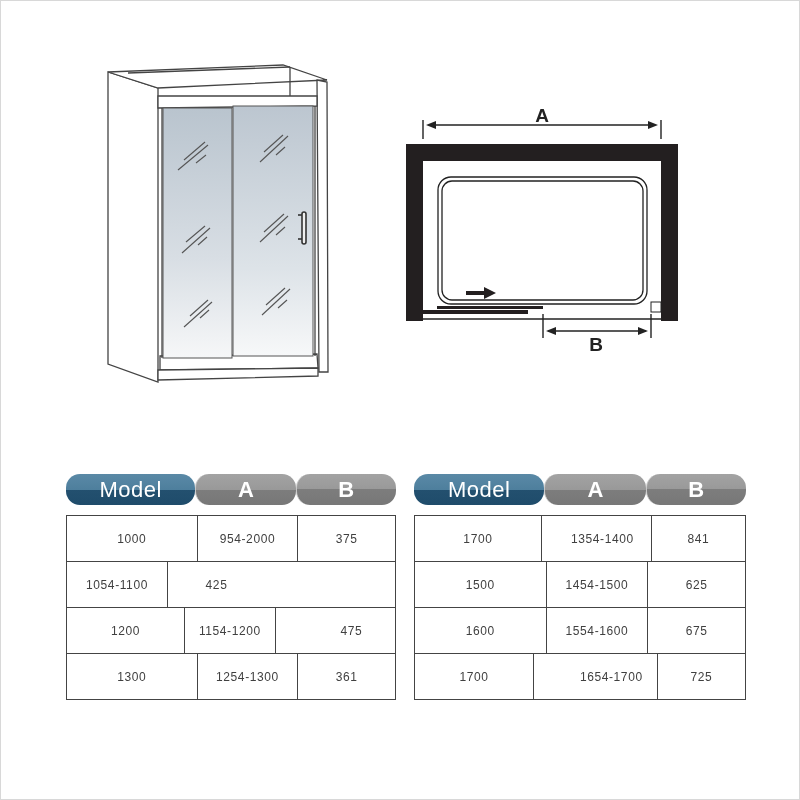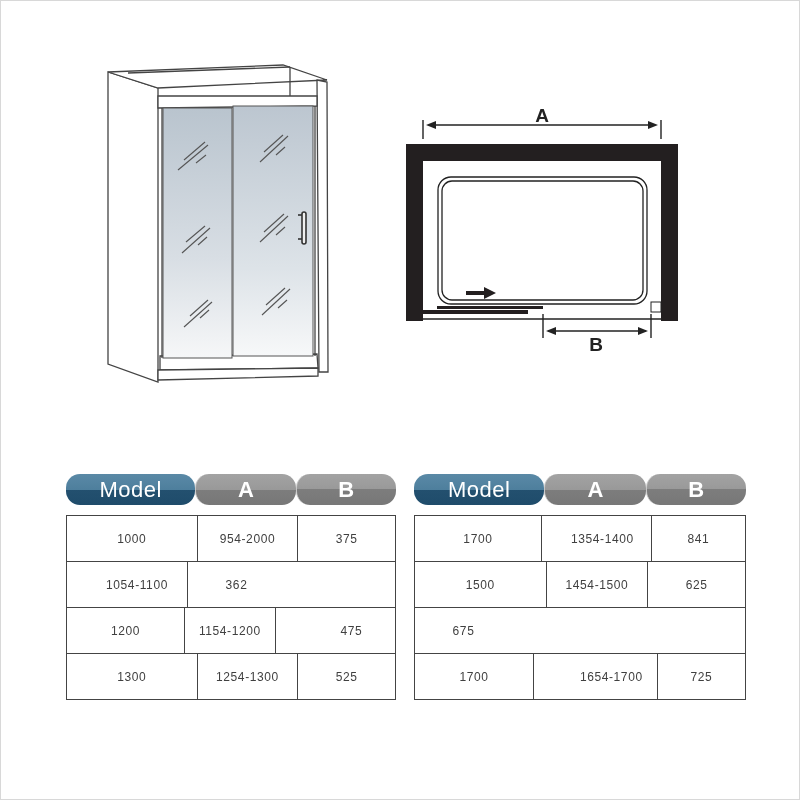--- a/index.html
+++ b/index.html
@@ -141,32 +141,32 @@
         <span>B</span>
       </div>
   </div>
   <div class="tbody">
     <div class="tr">
       <div class="td" style="width:130px;">1000</div>
       <div class="td" style="width:100px;">954-2000</div>
       <div class="td" style="width:97px;">375</div>
     </div>
     <div class="tr">
-      <div class="td" style="width:100px;margin-left:20px;">1054-1100</div>
-      <div class="td" style="width:97px;">362</div>
+      <div class="td" style="width:100px;">1054-1100</div>
+      <div class="td" style="width:97px;">425</div>
     </div>
     <div class="tr">
       <div class="td" style="width:130px;">1200</div>
       <div class="td" style="width:100px;">1154-1200</div>
       <div class="td" style="width:97px;padding-left:32px;">475</div>
     </div>
     <div class="tr">
       <div class="td" style="width:130px;">1300</div>
       <div class="td" style="width:100px;">1254-1300</div>
-      <div class="td" style="width:97px;">525</div>
+      <div class="td" style="width:97px;">361</div>
     </div>
   </div>
 </div>
 
 <div class="table" style="left:414px; top:474px; width:332px;">
   <div class="thead">
     <div class="th model" style="width:131px;">
         <span>Model</span>
       </div>
     <div class="th gray" style="width:101px;">
@@ -181,20 +181,22 @@
       <div class="td" style="width:131px;">1700</div>
       <div class="td" style="width:101px;padding-left:12px;">1354-1400</div>
       <div class="td" style="width:97px;">841</div>
     </div>
     <div class="tr">
       <div class="td" style="width:131px;">1500</div>
       <div class="td" style="width:101px;">1454-1500</div>
       <div class="td" style="width:97px;">625</div>
     </div>
     <div class="tr">
+      <div class="td" style="width:131px;">1600</div>
+      <div class="td" style="width:101px;">1554-1600</div>
       <div class="td" style="width:97px;">675</div>
     </div>
     <div class="tr">
       <div class="td" style="width:131px;">1700</div>
       <div class="td" style="width:101px;padding-left:32px;">1654-1700</div>
       <div class="td" style="width:97px;">725</div>
     </div>
   </div>
 </div>
 

